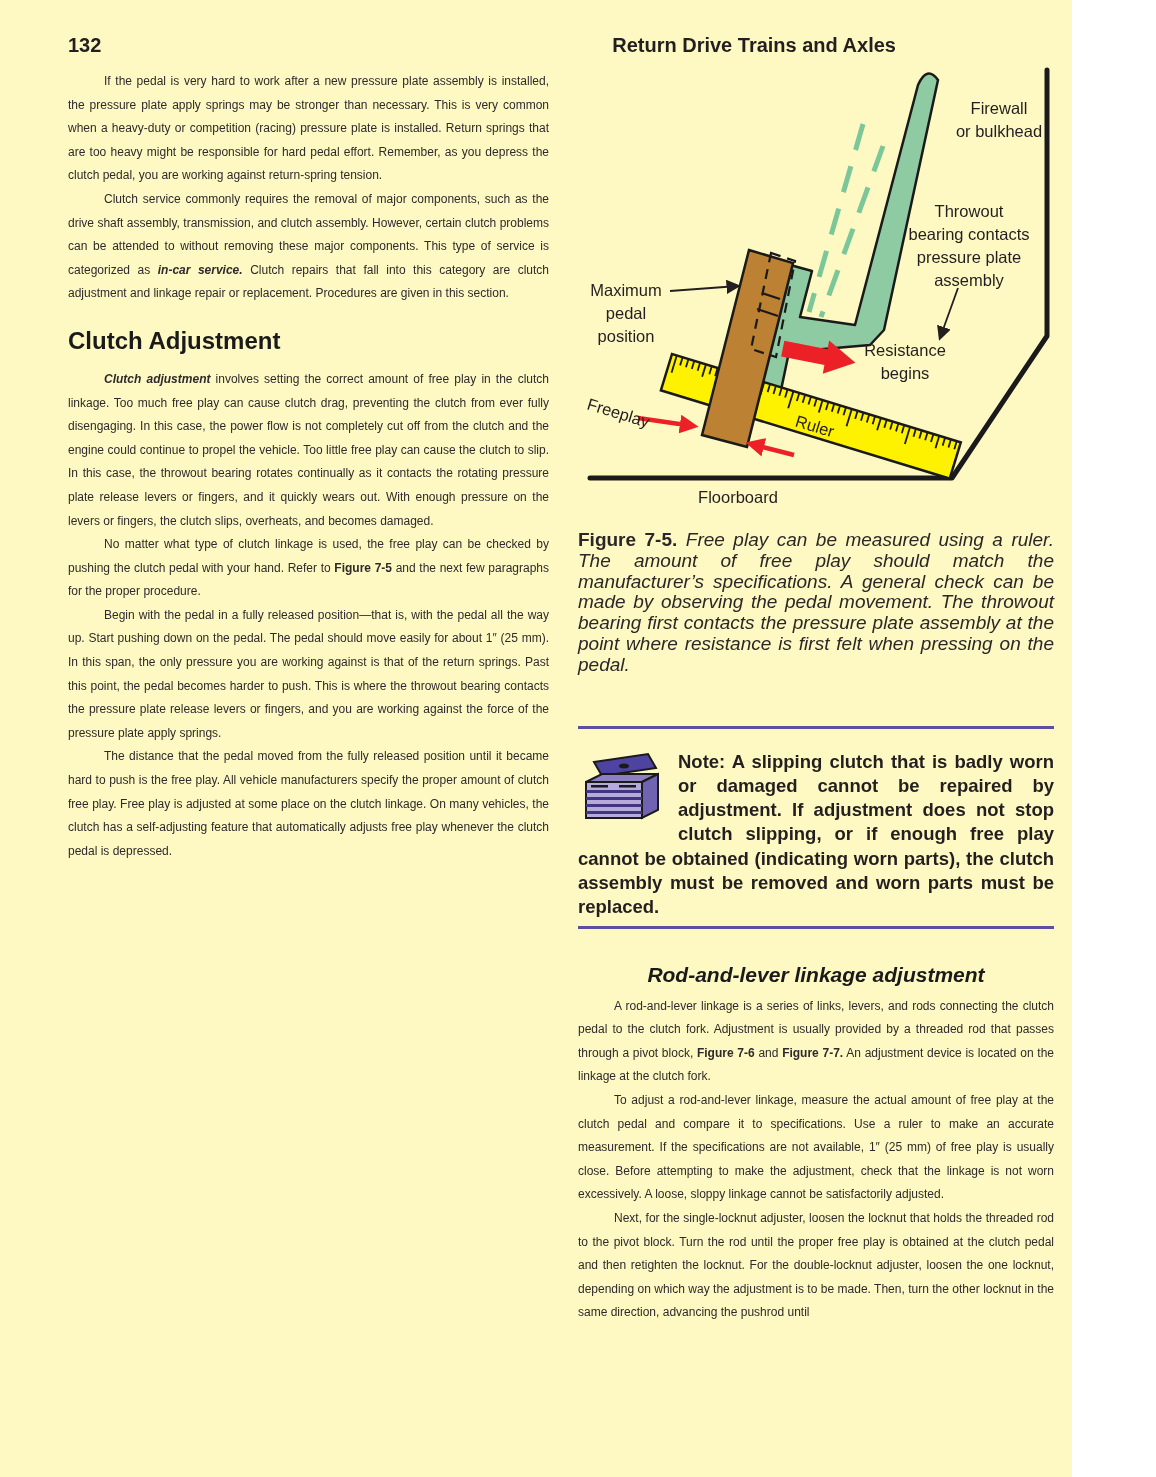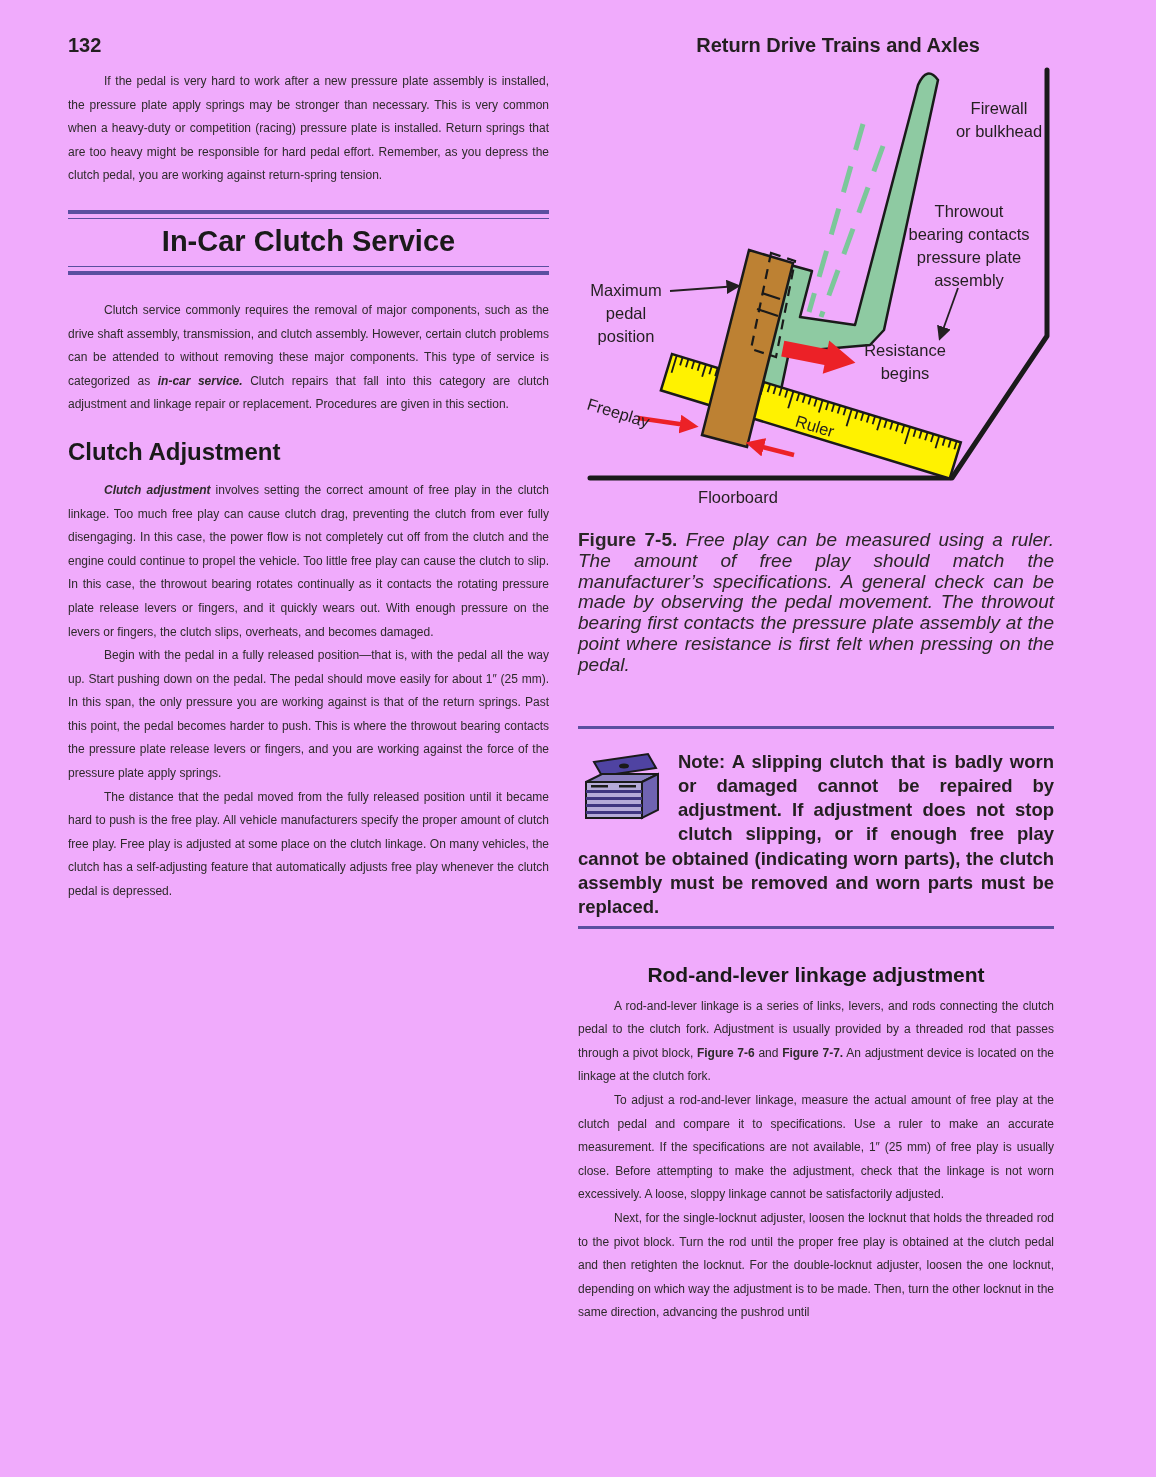--- a/index.html
+++ b/index.html
@@ -1,33 +1,33 @@
 <!DOCTYPE html>
 <html><head>
 <meta charset="utf-8">
 <style>
   html,body{margin:0;padding:0;background:#ffffff;}
-  .page{position:relative;width:1156px;height:1477px;background:#f0abfc;overflow:hidden;
+  .page{position:relative;width:1072px;height:1477px;background:#fef9c3;overflow:hidden;
         font-family:"Liberation Sans",sans-serif;color:#2e2a2b;}
   .pagenum{position:absolute;left:68px;top:34px;font-size:20px;font-weight:bold;color:#231f20;}
   .runhead{position:absolute;right:176px;top:34px;font-size:20px;font-weight:bold;color:#231f20;}
 
   .colL{position:absolute;left:68px;top:70px;width:481px;}
   .colR{position:absolute;left:578px;top:62px;width:476px;}
 
   .bodytext p{margin:0;text-indent:36px;text-align:justify;font-size:12px;line-height:23.6px;}
   .bodytext p + p{margin-top:0px;}
 
   .rule-top{border-top:4px solid #5a4fa0;border-bottom:1.5px solid #5a4fa0;height:4px;}
   .rule-bot{border-top:1.5px solid #5a4fa0;border-bottom:4px solid #5a4fa0;height:4px;}
   .section-block{margin-top:22px;margin-bottom:24px;}
   .section-title{text-align:center;font-size:29px;font-weight:bold;color:#1a1a1a;margin:6px 0 8px 0;}
 
   .h2{font-size:24px;font-weight:bold;color:#1a1a1a;margin:21px 0 13px 0;}
-  .h3{font-size:21px;font-weight:bold;color:#1a1a1a;text-align:center;margin:34px 0 8px 0;}
+  .h3{font-size:21px;font-weight:bold;font-style:italic;color:#1a1a1a;text-align:center;margin:34px 0 8px 0;}
 
   .figwrap{width:480px;height:450px;}
   .caption{margin-top:14px;font-size:19px;line-height:20.8px;text-align:justify;font-style:italic;color:#2b2728;}
 
   .noterule{border-top:3.5px solid #5a4fa0;height:0;}
   .notetop{margin-top:50px;}
   .notebody{padding:21px 0 6px 0;font-size:18.5px;font-weight:bold;line-height:24.3px;text-align:justify;color:#231f20;}
   .toolbox{float:left;width:88px;height:74px;margin:2px 12px 0 0;}
 
   .flabel{font-family:"Liberation Sans",sans-serif;font-size:16.5px;fill:#231f20;}
@@ -38,31 +38,27 @@
 <body>
 
 <div class="page">
 
   <div class="pagenum">132</div>
   <div class="runhead">Return Drive Trains and Axles</div>
 
   <div class="colL bodytext">
     <p>If the pedal is very hard to work after a new pressure plate assembly is installed, the pressure plate apply springs may be stronger than necessary. This is very common when a heavy-duty or competition (racing) pressure plate is installed. Return springs that are too heavy might be responsible for hard pedal effort. Remember, as you depress the clutch pedal, you are working against return-spring tension.</p>
 
-    <div class="section-block">
-      <div class="rule-top"></div>
-      <div class="section-title">In-Car Clutch Service</div>
-      <div class="rule-bot"></div>
-    </div>
 
     <p><span class="seg">Clutch service commonly requires the removal of major components, such as the drive shaft assembly, transmission, and clutch assembly. However, certain clutch problems can be attended to without removing these major components. This type of service is categorized as </span><span class="seg" style="font-weight: bold; font-style: italic;">in-car service.</span><span class="seg"> Clutch repairs that fall into this category are clutch adjustment and linkage repair or replacement. Procedures are given in this section.</span></p>
 
     <div class="h2">Clutch Adjustment</div>
 
     <p><span class="seg" style="font-weight: bold; font-style: italic;">Clutch adjustment</span><span class="seg"> involves setting the correct amount of free play in the clutch linkage. Too much free play can cause clutch drag, preventing the clutch from ever fully disengaging. In this case, the power flow is not completely cut off from the clutch and the engine could continue to propel the vehicle. Too little free play can cause the clutch to slip. In this case, the throwout bearing rotates continually as it contacts the rotating pressure plate release levers or fingers, and it quickly wears out. With enough pressure on the levers or fingers, the clutch slips, overheats, and becomes damaged.</span></p>
+    <p><span class="seg">No matter what type of clutch linkage is used, the free play can be checked by pushing the clutch pedal with your hand. Refer to </span><span class="seg" style="font-weight: bold;">Figure 7-5</span><span class="seg"> and the next few paragraphs for the proper procedure.</span></p>
     <p>Begin with the pedal in a fully released position—that is, with the pedal all the way up. Start pushing down on the pedal. The pedal should move easily for about 1″ (25 mm). In this span, the only pressure you are working against is that of the return springs. Past this point, the pedal becomes harder to push. This is where the throwout bearing contacts the pressure plate release levers or fingers, and you are working against the force of the pressure plate apply springs.</p>
     <p>The distance that the pedal moved from the fully released position until it became hard to push is the free play. All vehicle manufacturers specify the proper amount of clutch free play. Free play is adjusted at some place on the clutch linkage. On many vehicles, the clutch has a self-adjusting feature that automatically adjusts free play whenever the clutch pedal is depressed.</p>
   </div>
 
   <div class="colR bodytext">
 
     
     <svg class="figwrap" viewBox="0 0 480 450">
       <defs>
         <marker id="ahB" viewBox="0 0 10 10" refX="8" refY="5" markerWidth="8" markerHeight="8" orient="auto-start-reverse">

